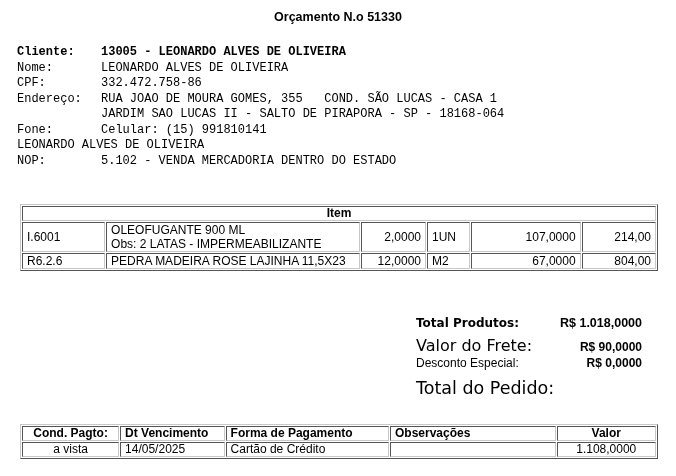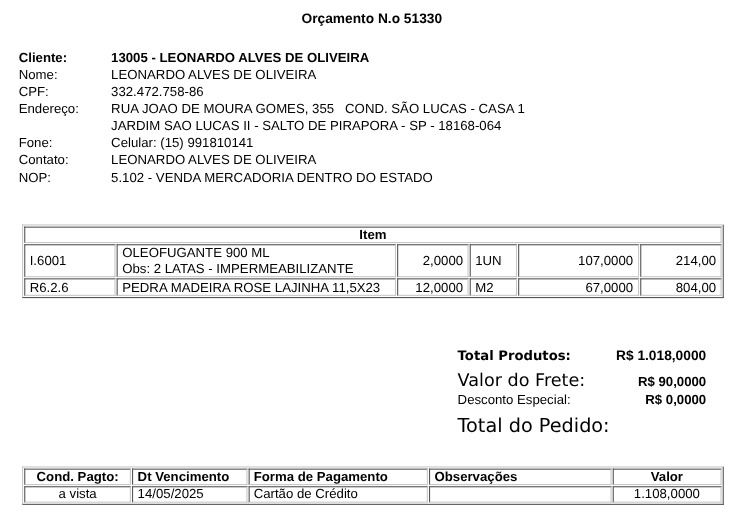--- a/index.html
+++ b/index.html
@@ -1,21 +1,21 @@
 <!DOCTYPE html>
 <html><head>
   <meta charset="utf-8">
   <style>
     * { margin: 0; padding: 0; box-sizing: border-box; }
     html, body { width: 676px; height: 476px; background: #ffffff; overflow: hidden; }
     body { font-family: "Liberation Sans", sans-serif; color: #000; font-size: 12px; position: relative; }
 
     .title { position: absolute; top: 10px; left: 0; width: 676px; text-align: center; font-weight: bold; font-size: 12.5px; }
 
-    .client { position: absolute; top: 45px; left: 17px; }
+    .client { position: absolute; top: 45px; left: 17px; font-family: Liberation Mono, monospace; }
     .client .row { display: flex; height: 15.5px; line-height: 15.5px; font-size: 12px; }
     .client .lbl { width: 84px; }
     .client .val { white-space: pre; }
     .client .row.bold { font-weight: bold; }
 
     table.grid { position: absolute; border-collapse: separate; border-spacing: 1px;
       border: 1px solid; border-color: #c8c8c8 #555 #555 #c8c8c8; background: #fff; }
     table.grid td, table.grid th { border: 1px solid; border-color: #555 #c8c8c8 #c8c8c8 #555; padding: 0 4px; font-size: 12px; font-weight: normal; }
     table.grid th { font-weight: bold; }
 
@@ -68,21 +68,20 @@
   </div>
   <div class="row">
     <span class="lbl"></span>
     <span class="val">JARDIM SAO LUCAS II - SALTO DE PIRAPORA - SP - 18168-064</span>
   </div>
   <div class="row">
     <span class="lbl">Fone:</span>
     <span class="val">Celular: (15) 991810141</span>
   </div>
   <div class="row">
-    <span class="lbl">Contato:</span>
     <span class="val">LEONARDO ALVES DE OLIVEIRA</span>
   </div>
   <div class="row">
     <span class="lbl">NOP:</span>
     <span class="val">5.102 - VENDA MERCADORIA DENTRO DO ESTADO</span>
   </div>
 </div>
 
 <table class="grid items">
   <colgroup>

